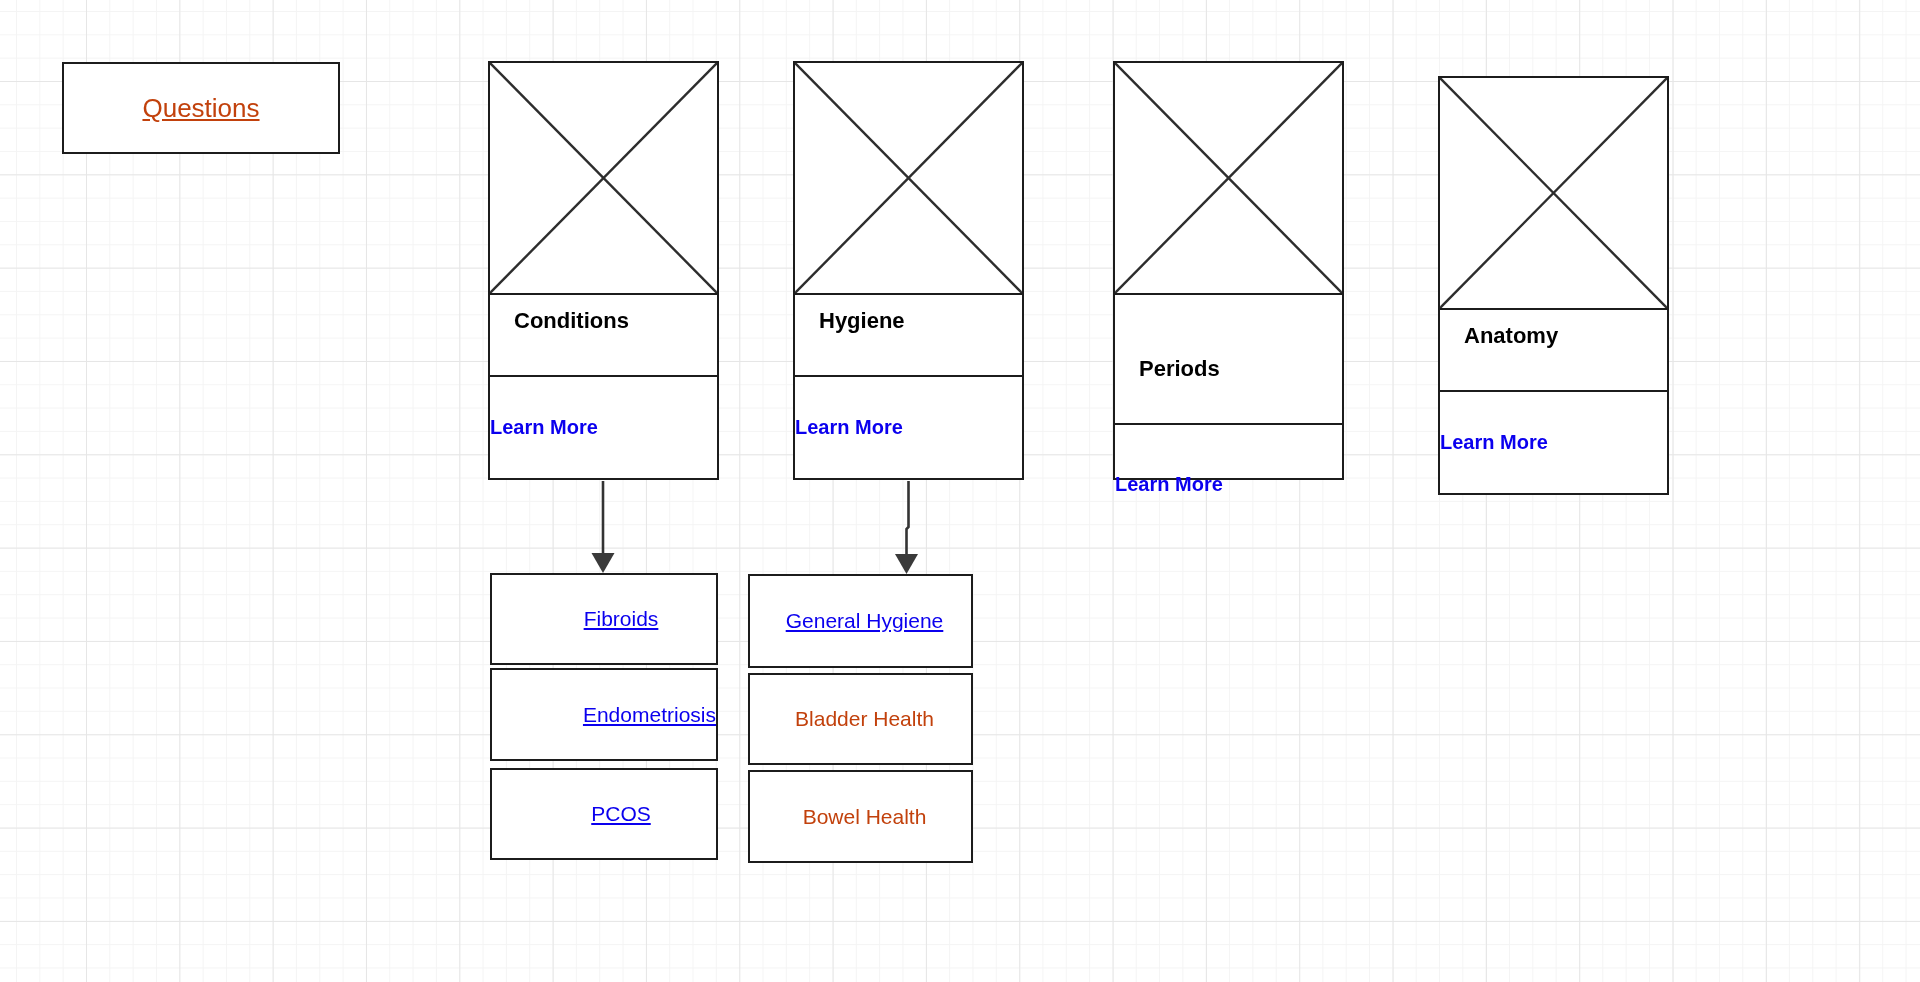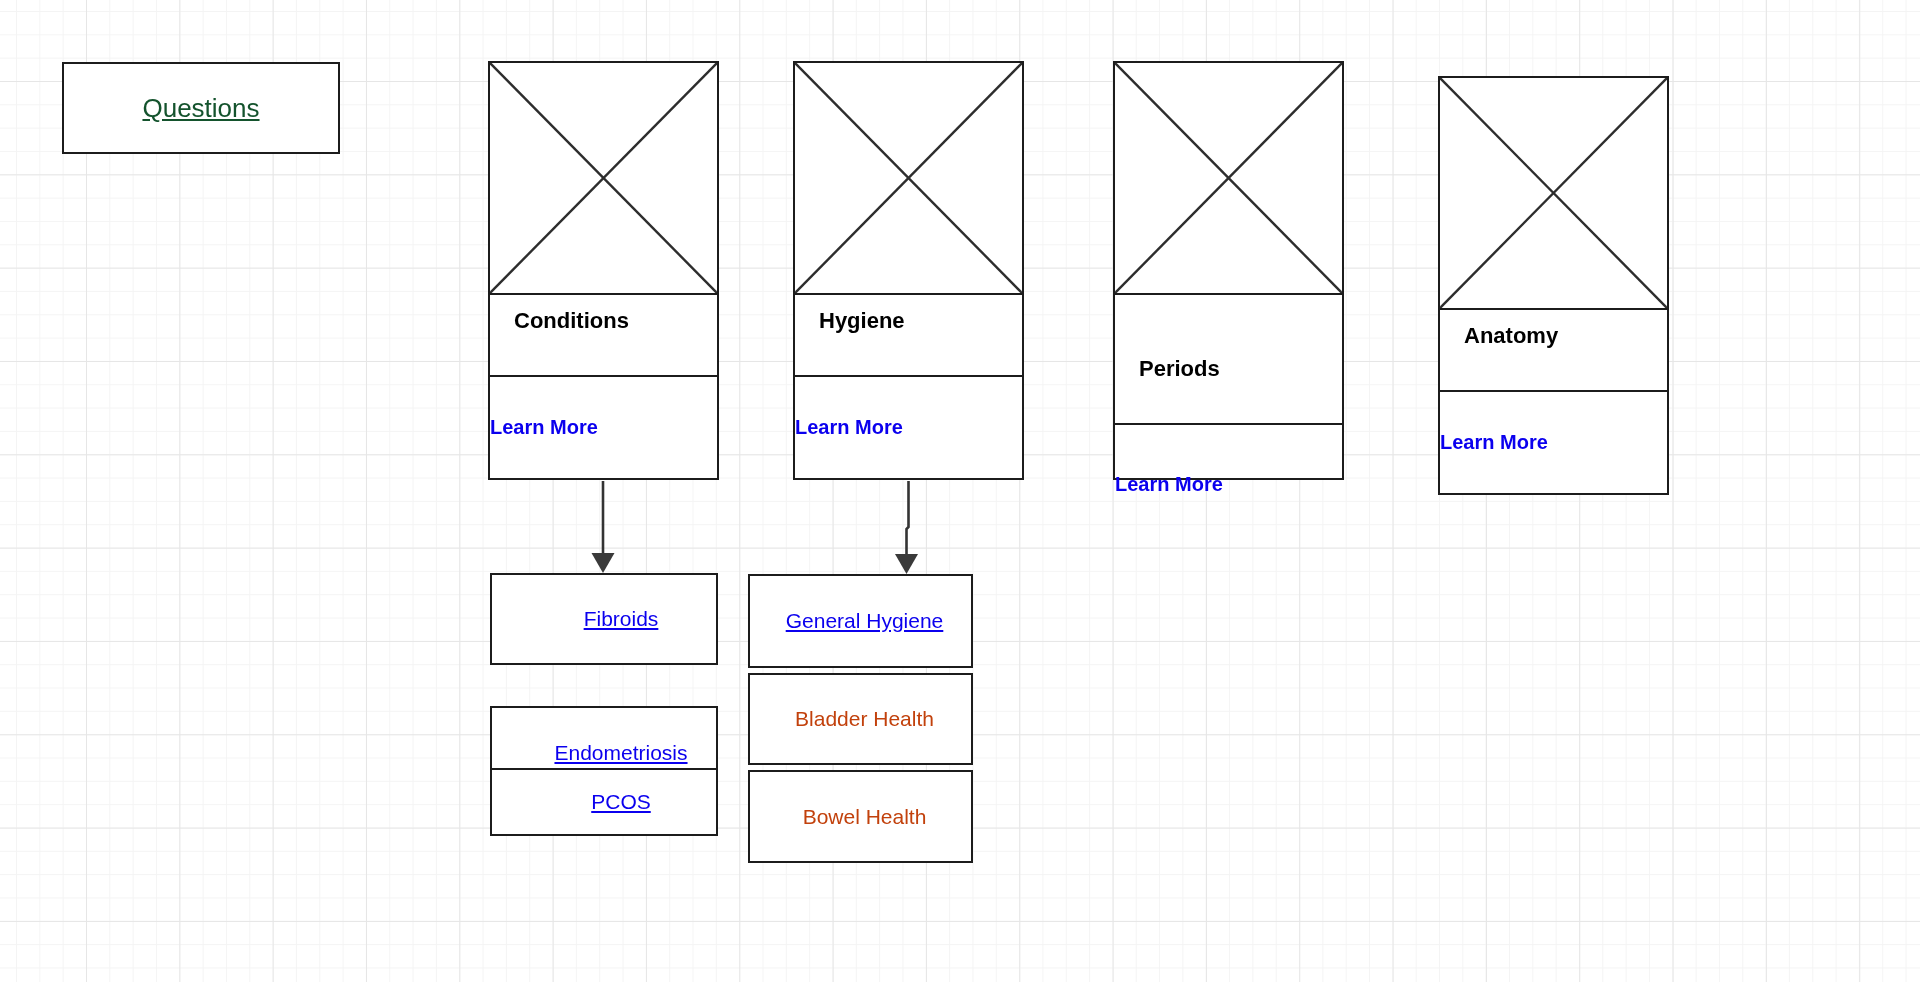--- a/index.html
+++ b/index.html
@@ -26,21 +26,21 @@
     border: 2px solid #1c1c1c;
     box-sizing: border-box;
   }
 
   
   .questions {
     left: 62px; top: 62px; width: 278px; height: 92px;
     display: flex; align-items: center; justify-content: center;
   }
   .q-link {
-    color: #14532d;
+    color: #c2410c;
     font-size: 26px;
     text-decoration: underline;
     cursor: pointer;
   }
 
   
   .card {
     top: 61px; width: 231px; height: 419px;
     display: flex; flex-direction: column;
   }
@@ -171,24 +171,24 @@
       <span class="card-title">Anatomy</span>
     </div>
     <div class="card-cta">
       <span class="cta-link">Learn More</span>
     </div>
   </div>
 
   <div class="box sub-item col-conditions" style="top:573px; height:92px;">
     <span class="sub-link">Fibroids</span>
   </div>
-  <div class="box sub-item col-conditions" style="top:706px; height:93px;">
+  <div class="box sub-item col-conditions" style="top:668px; height:93px;justify-content:flex-end;">
     <span class="sub-link">Endometriosis</span>
   </div>
-  <div class="box sub-item col-conditions" style="top:768px; height:68px;">
+  <div class="box sub-item col-conditions" style="top:768px; height:92px;">
     <span class="sub-link">PCOS</span>
   </div>
 
   <div class="box sub-item col-hygiene" style="top:574px; height:94px;">
     <span class="sub-link">General Hygiene</span>
   </div>
   <div class="box sub-item col-hygiene" style="top:673px; height:92px;">
     <span class="sub-plain">Bladder Health</span>
   </div>
   <div class="box sub-item col-hygiene" style="top:770px; height:93px;">

